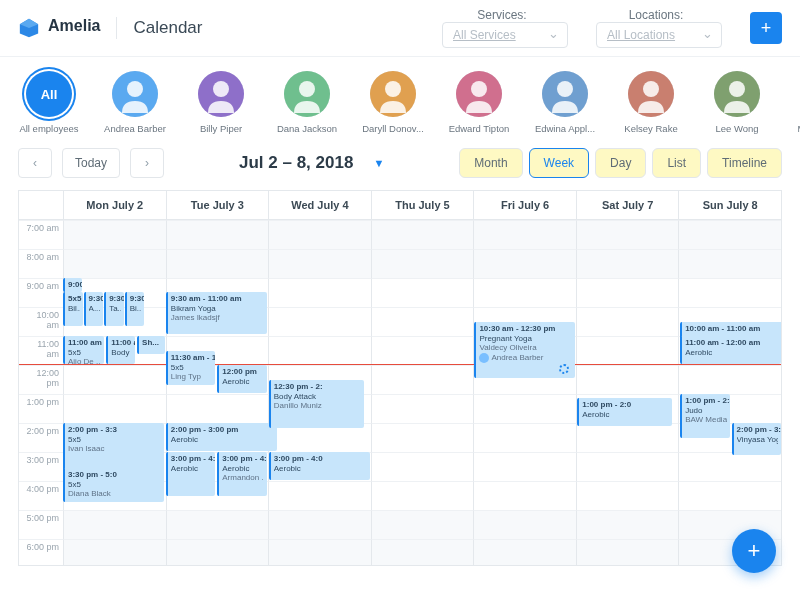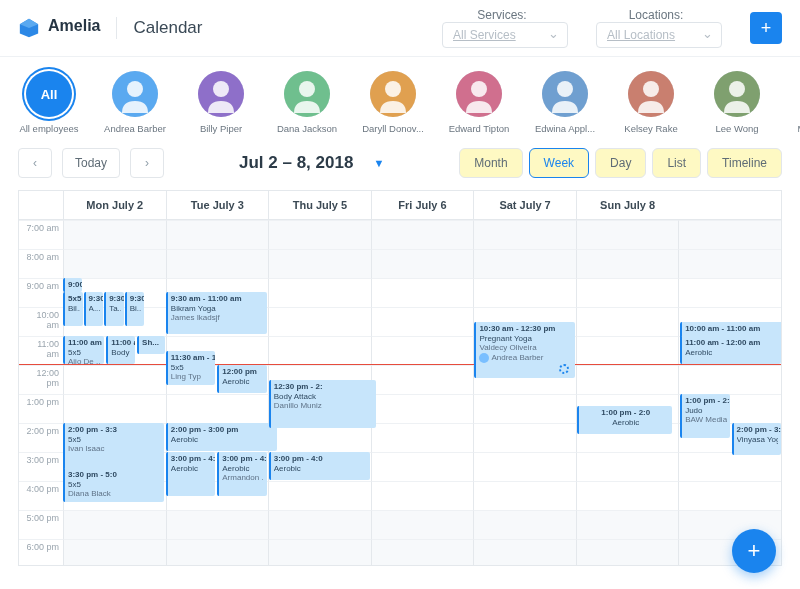--- a/index.html
+++ b/index.html
@@ -209,20 +209,21 @@
       <div class="view-btn">List</div>
       <div class="view-btn">Timeline</div>
     </div>
 </div>
 
 <div class="cal-wrap">
   <div class="cal-header" id="cal-header">
     <div class="timecol-h"></div>
   <div class="daycol">Mon July 2</div>
       <div class="daycol">Tue July 3</div>
+      <div class="daycol">Wed July 4</div>
       <div class="daycol">Thu July 5</div>
       <div class="daycol">Fri July 6</div>
       <div class="daycol">Sat July 7</div>
       <div class="daycol">Sun July 8</div>
     </div>
   <div class="cal-body">
     <div class="timegrid" id="timegrid">
         <div class="timeslot lab">7:00 am</div>
         <div class="timeslot"></div>
         <div class="timeslot"></div>
@@ -383,37 +384,37 @@
         </div>
         <div class="event" style="left: 102.857px; width: 49.3714px; top: 232px; height: 44px;">
           <div class="tm">3:00 pm - 4:0</div>
           <div class="tt">Aerobic</div>
         </div>
         <div class="event" style="left: 154.286px; width: 49.3714px; top: 232px; height: 44px;">
           <div class="tm">3:00 pm - 4:3</div>
           <div class="tt">Aerobic</div>
           <div class="pr">Armandon ...</div>
         </div>
-        <div class="event" style="left: 205.714px; width: 107px; top: 160px; height: 48px;">
+        <div class="event" style="left: 205.714px; width: 95px; top: 160px; height: 48px;">
           <div class="tm">12:30 pm - 2:</div>
           <div class="tt">Body Attack</div>
           <div class="pr">Danillo Muniz</div>
         </div>
         <div class="event" style="left: 205.714px; width: 100.8px; top: 232px; height: 28px;">
           <div class="tm">3:00 pm - 4:0</div>
           <div class="tt">Aerobic</div>
         </div>
         <div class="event" style="left: 411.429px; width: 100.8px; top: 102px; height: 56px;">
           <div class="tm">10:30 am - 12:30 pm</div>
           <div class="tt">Pregnant Yoga</div>
           <div class="pr">Valdecy Oliveira</div>
           <div class="pr"><span class="avatar-mini"></span>Andrea Barber</div>
           <div class="spinner"></div>
         </div>
-        <div class="event" style="left: 514.286px; width: 95px; top: 186px; height: 28px; text-align: center;">
+        <div class="event" style="left: 514.286px; width: 95px; top: 178px; height: 28px;">
           <div class="tm">1:00 pm - 2:0</div>
           <div class="tt">Aerobic</div>
         </div>
         <div class="event" style="left: 617.143px; width: 123px; top: 102px; height: 28px;">
           <div class="tm">10:00 am - 11:00 am</div>
           <div class="tt">Aerobic</div>
         </div>
         <div class="event" style="left: 617.143px; width: 100.8px; top: 116px; height: 28px;">
           <div class="tm">11:00 am - 12:00 am</div>
           <div class="tt">Aerobic</div>

